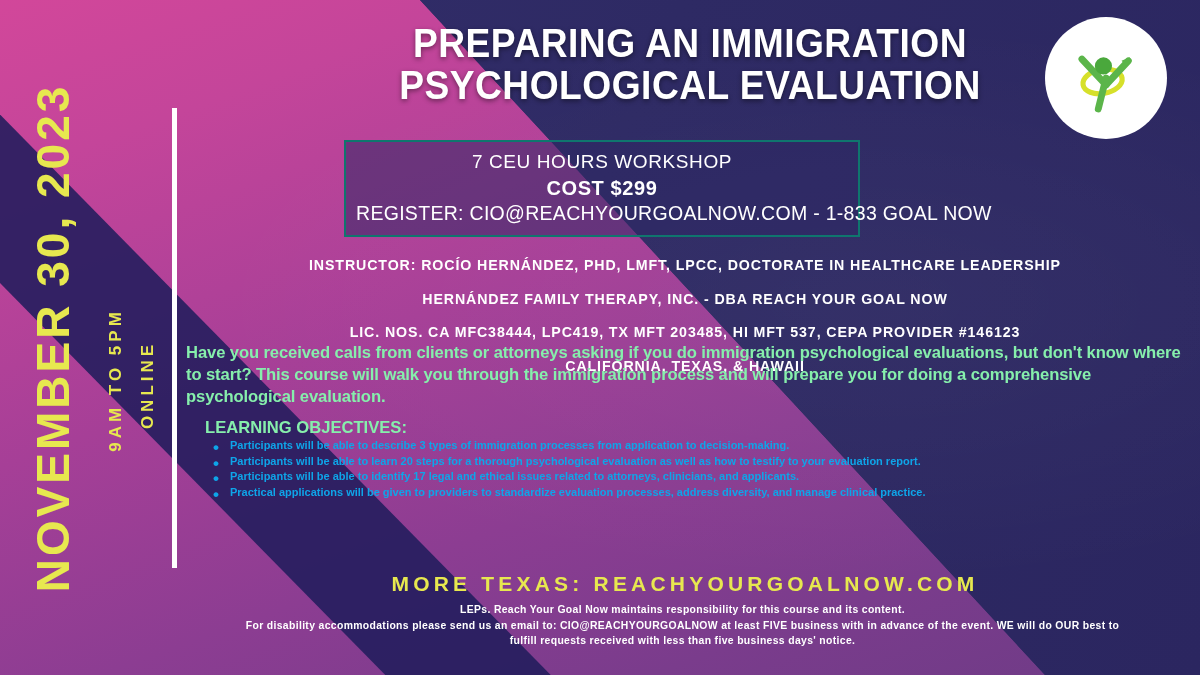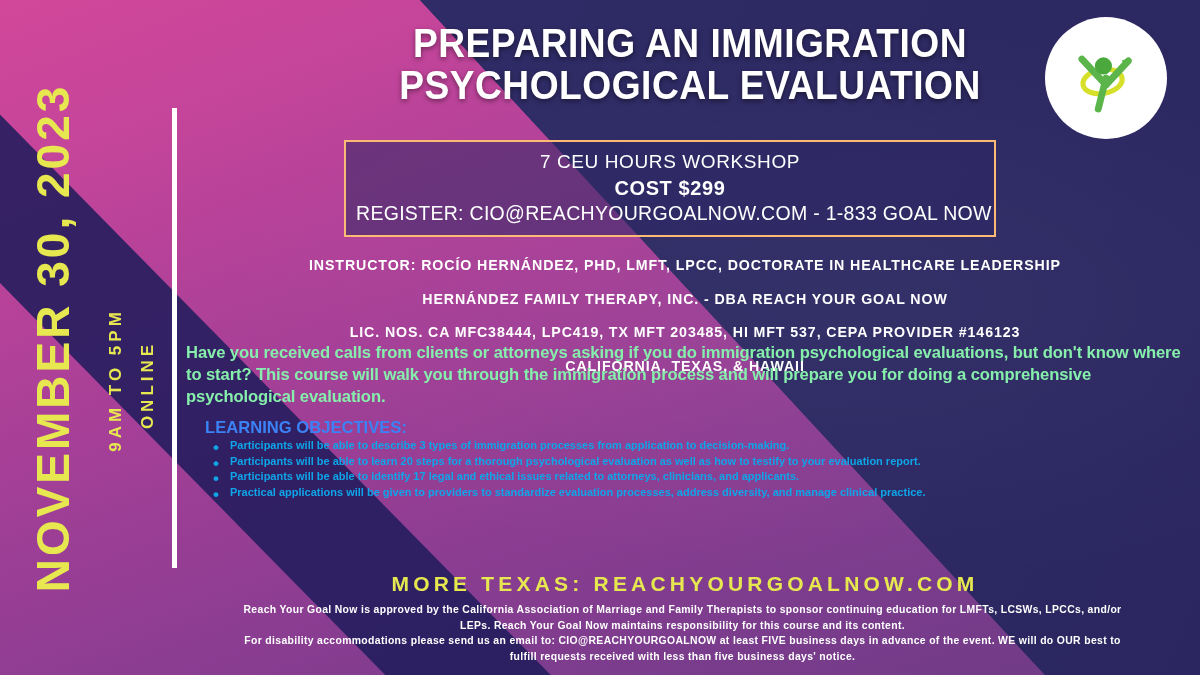--- a/index.html
+++ b/index.html
@@ -132,22 +132,22 @@
     line-height:1.06;
     letter-spacing:0.5px;
     text-shadow:0 2px 5px rgba(0,0,0,0.45);
   }
   .title span{ display:block; transform:scaleX(0.93); transform-origin:center; }
 
   
   .infobox{
     position:absolute;
     left:344px; top:140px;
-    width:652px;
-    border:2px solid #fdba74;
+    width:516px;
+    border:2px solid #0f766e;
     background:rgba(45,40,100,0.55);
     padding:8px 10px 9px;
     text-align:center;
   }
   .ib-l1{
     color:#fff; font-size:19px; font-weight:400; letter-spacing:0.6px;
     line-height:1.30;
   }
   .ib-l2{
     color:#fff; font-size:20px; font-weight:700; letter-spacing:0.6px;
@@ -185,21 +185,21 @@
     color:#86efac;
     font-size:16.6px;
     font-weight:700;
     line-height:1.34;
     letter-spacing:-0.1px;
   }
 
   .lo-head{
     position:absolute;
     left:205px; top:418px;
-    color:#3b82f6;
+    color:#86efac;
     font-size:16.6px;
     font-weight:700;
     letter-spacing:0px;
   }
   .lo-list{
     position:absolute;
     left:210px; top:438px;
     width:976px;
     color:#0ea5e9;
     font-size:11px;
@@ -313,19 +313,18 @@
   <ul class="lo-list">
     <li>Participants will be able to describe 3 types of immigration processes from application to decision-making.</li>
     <li>Participants will be able to learn 20 steps for a thorough psychological evaluation as well as how to testify to your evaluation report.</li>
     <li>Participants will be able to identify 17 legal and ethical issues related to attorneys, clinicians, and applicants.</li>
     <li>Practical applications will be given to providers to standardize evaluation processes, address diversity, and manage clinical practice.</li>
   </ul>
 
   <div class="more-info">MORE TEXAS: REACHYOURGOALNOW.COM</div>
 
   <div class="footer">
-    <p>Reach Your Goal Now is approved by the California Association of Marriage and Family Therapists to sponsor continuing education for LMFTs, LCSWs, LPCCs, and/or</p>
     <p>LEPs. Reach Your Goal Now maintains responsibility for this course and its content.</p>
-    <p>For disability accommodations please send us an email to: CIO@REACHYOURGOALNOW at least FIVE business days in advance of the event. WE will do OUR best to</p>
+    <p>For disability accommodations please send us an email to: CIO@REACHYOURGOALNOW at least FIVE business with in advance of the event. WE will do OUR best to</p>
     <p>fulfill requests received with less than five business days' notice.</p>
   </div>
 
 </div>
 
 </body></html>

